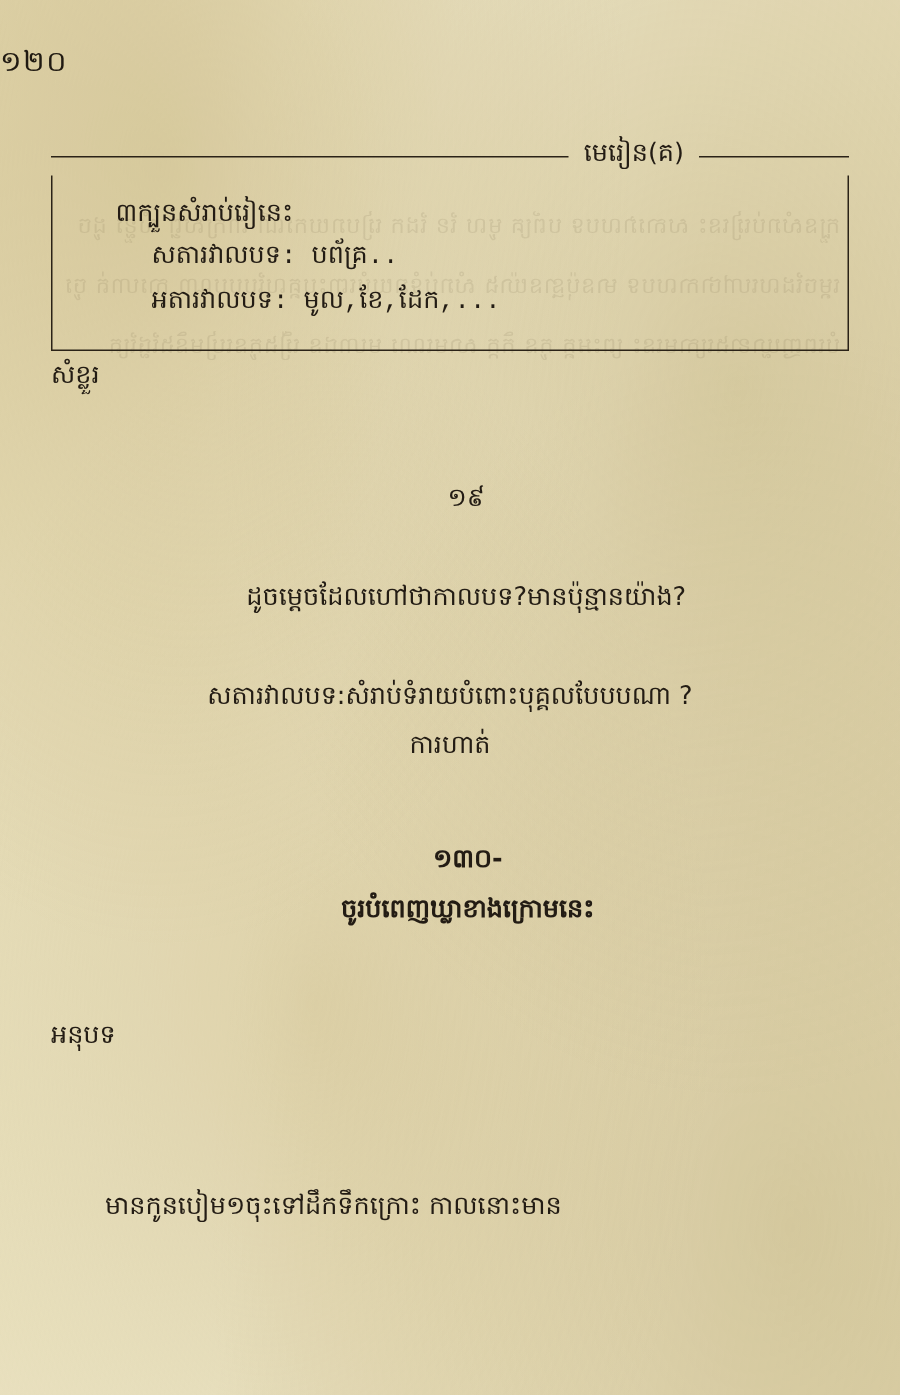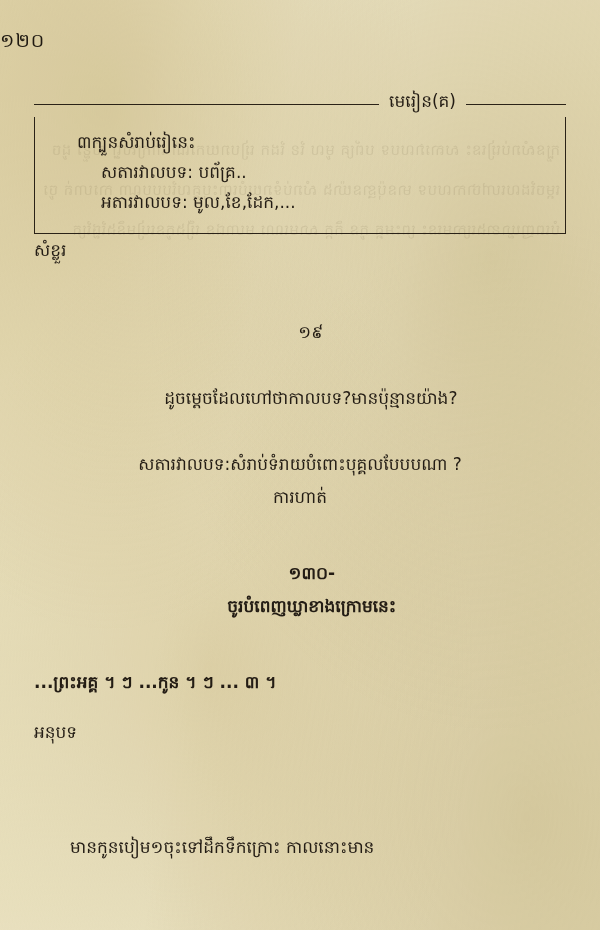--- a/index.html
+++ b/index.html
@@ -84,21 +84,21 @@
     border-bottom: 1.6px solid #2a2217;
     padding: 10px 0 16px 0;
     box-sizing: border-box;
   }
   .box .ln {
     font-size: 17px;
     line-height: 30px;
     white-space: pre;
   }
   .ind1 { padding-left: 42px; }
-  .ind2 { padding-left: 66px; }
+  .ind2 { padding-left: 66px; font-family: Liberation Mono, monospace; }
   .ind3 { padding-left: 28px; }
   .body-line {
     font-size: 17px;
     line-height: 33px;
     padding: 0 34px;
     white-space: pre-wrap;
   }
   .gap-sm { margin-top: 10px; font-weight: bold; }
   .gap-md { margin-top: 16px; }
   .q-line { font-size: 17px; text-align: center; }
@@ -158,21 +158,20 @@
 
   <div class="body-line q-line">សតារវាលបទ:សំរាប់ទំរាយបំពោះបុគ្គលបែបបណា ?</div>
 
   <div class="body-line q-line">ការហាត់</div>
 
   <div class="body-line q-line gap-sm">
     <span>១៣០-</span>
     <span>ចូរបំពេញឃ្លាខាងក្រោមនេះ</span>
   </div>
 
-  <div class="body-line ind3 gap-sm">...ព្រះអគ្គ ។ ៗ ...កូន ។ ៗ ... ៣ ។</div>
 
   <div class="section-row">
     <div class="section-tag">អនុបទ</div>
   </div>
 
   <div class="para">
     <div class="first">មានកូនបៀម១ចុះទៅដឹកទឹកក្រោះ កាលនោះមាន</div>
     
     
   </div>

